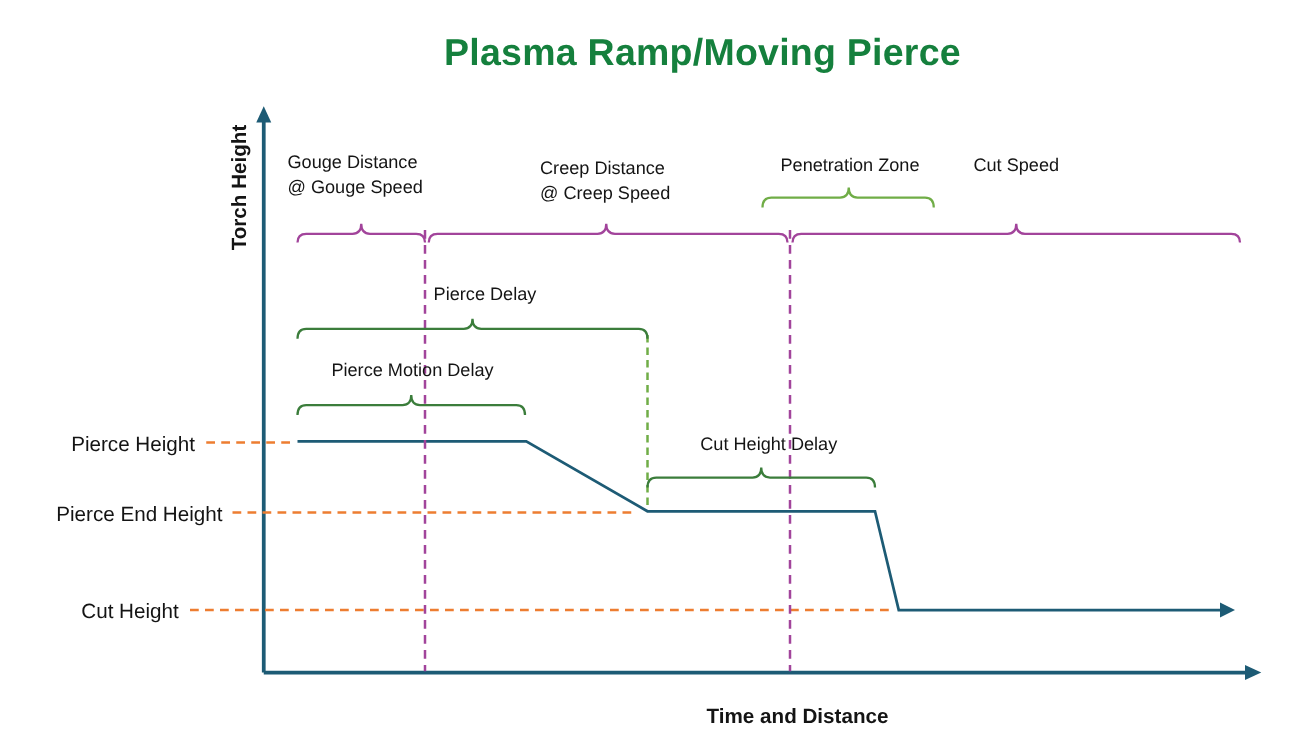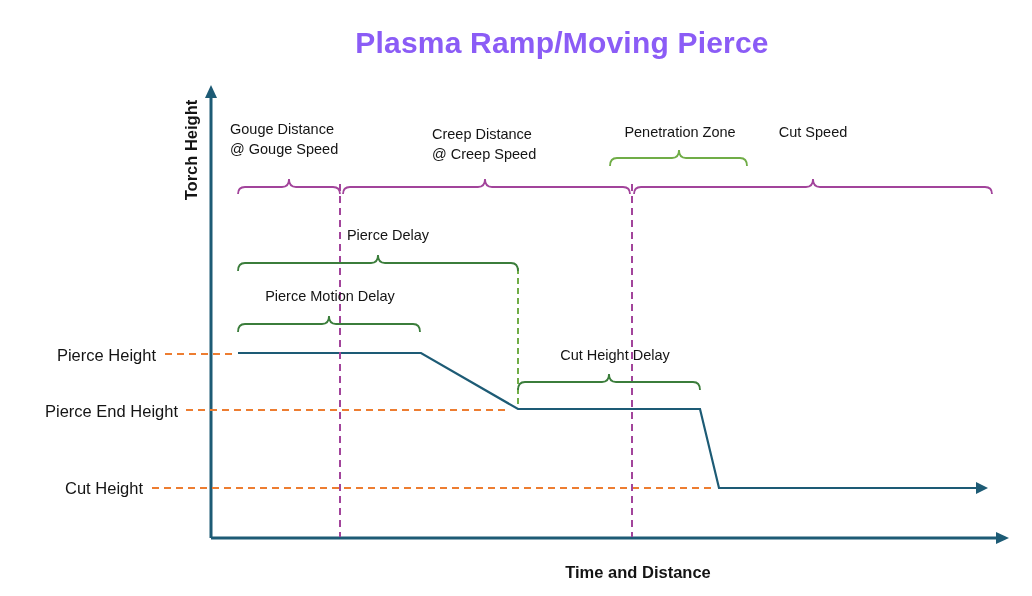--- a/index.html
+++ b/index.html
@@ -12,21 +12,21 @@
     overflow: hidden;
   }
   .title {
     position: absolute;
     top: 26px;
     left: 92px;
     width: 940px;
     text-align: center;
     font-size: 30px;
     font-weight: bold;
-    color: #8b5cf6;
+    color: #15803d;
     letter-spacing: 0.2px;
   }
   svg { position: absolute; top: 0; left: 0; }
   text {
     font-family: "Liberation Sans", sans-serif;
     fill: #141414;
   }
   .lbl   { font-size: 14.5px; }
   .lbl-lg{ font-size: 16.5px; }
   .lbl-b { font-size: 16.5px; font-weight: bold; }

